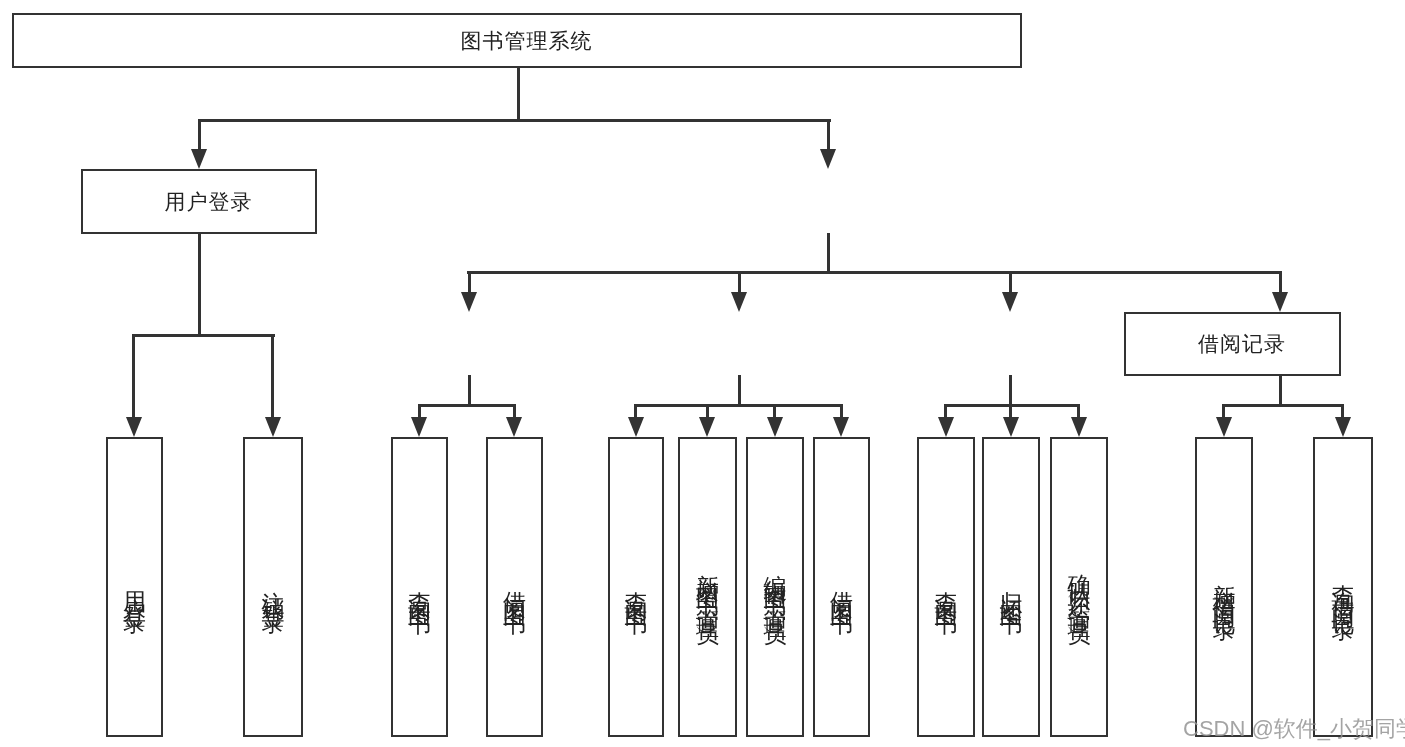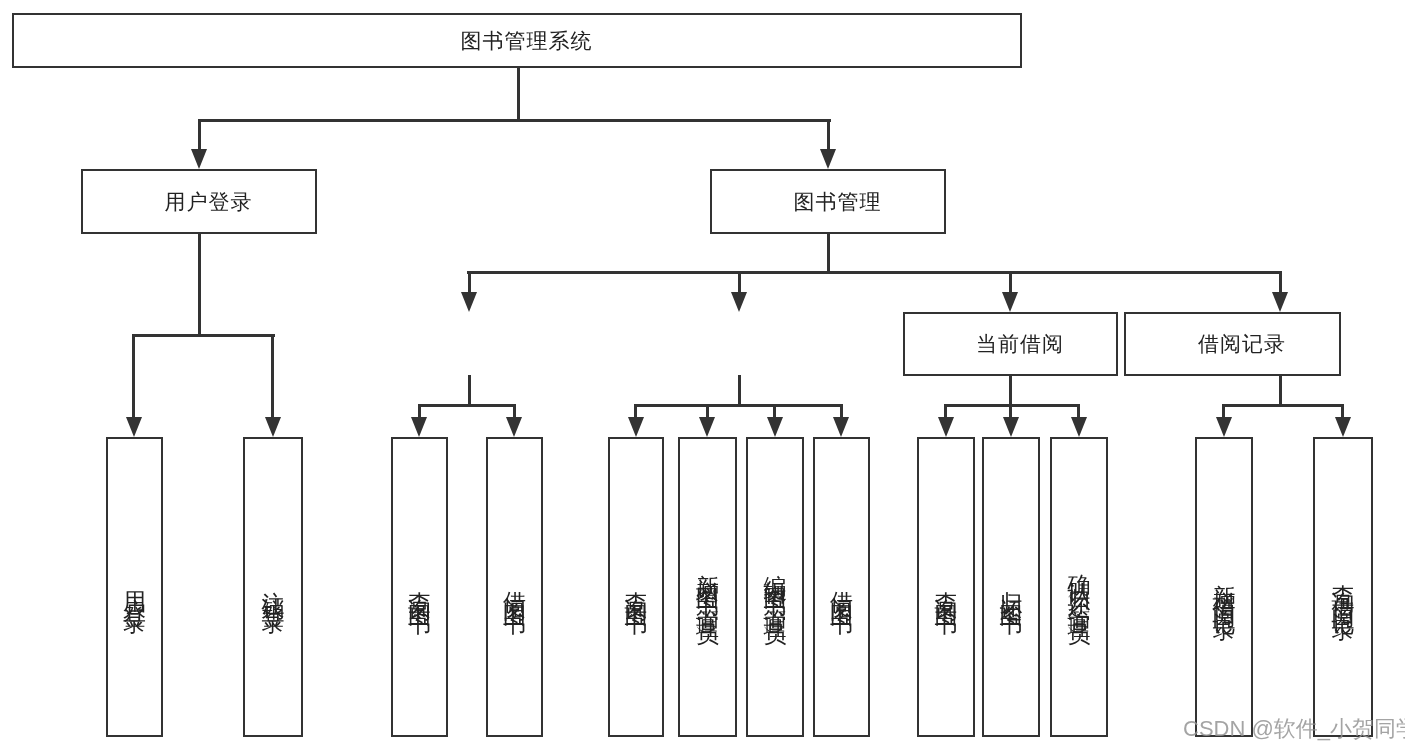--- a/index.html
+++ b/index.html
@@ -36,41 +36,39 @@
   <div class="box hbox" style="left:12px;top:13px;width:1010px;height:55px">图书管理系统</div>
 
   <div class="line" style="left:517px;top:68px;width:3px;height:53px"></div>
   <div class="line" style="left:198px;top:119px;width:633px;height:3px"></div>
   <div class="line" style="left:198px;top:119px;width:3px;height:32px"></div>
   <div class="arrow" style="left:191px;top:149px"></div>
   <div class="line" style="left:827px;top:119px;width:3px;height:32px"></div>
   <div class="arrow" style="left:820px;top:149px"></div>
 
   <div class="box hbox" style="left:81px;top:169px;width:236px;height:65px">用户登录</div>
-  <div class="box hbox" style="left:710px;top:169px;width:236px;height:65px">图书管理</div>
 
   <div class="line" style="left:198px;top:233px;width:3px;height:104px"></div>
   <div class="line" style="left:133px;top:334px;width:142px;height:3px"></div>
   <div class="line" style="left:132px;top:334px;width:3px;height:84px"></div>
   <div class="arrow" style="left:126px;top:417px"></div>
   <div class="line" style="left:271px;top:334px;width:3px;height:84px"></div>
   <div class="arrow" style="left:265px;top:417px"></div>
 
   <div class="line" style="left:827px;top:233px;width:3px;height:41px"></div>
   <div class="line" style="left:467px;top:271px;width:815px;height:3px"></div>
   <div class="line" style="left:468px;top:271px;width:3px;height:23px"></div>
   <div class="arrow" style="left:461px;top:292px"></div>
   <div class="line" style="left:738px;top:271px;width:3px;height:23px"></div>
   <div class="arrow" style="left:731px;top:292px"></div>
   <div class="line" style="left:1009px;top:271px;width:3px;height:23px"></div>
   <div class="arrow" style="left:1002px;top:292px"></div>
   <div class="line" style="left:1279px;top:271px;width:3px;height:23px"></div>
   <div class="arrow" style="left:1272px;top:292px"></div>
 
-  <div class="box hbox" style="left:903px;top:312px;width:215px;height:64px">当前借阅</div>
   <div class="box hbox" style="left:1124px;top:312px;width:217px;height:64px">借阅记录</div>
 
   <div class="line" style="left:468px;top:375px;width:3px;height:31px"></div>
   <div class="line" style="left:418px;top:404px;width:98px;height:3px"></div>
   <div class="line" style="left:418px;top:404px;width:3px;height:15px"></div>
   <div class="arrow" style="left:411px;top:417px"></div>
   <div class="line" style="left:513px;top:404px;width:3px;height:15px"></div>
   <div class="arrow" style="left:506px;top:417px"></div>
 
   <div class="line" style="left:738px;top:375px;width:3px;height:31px"></div>

